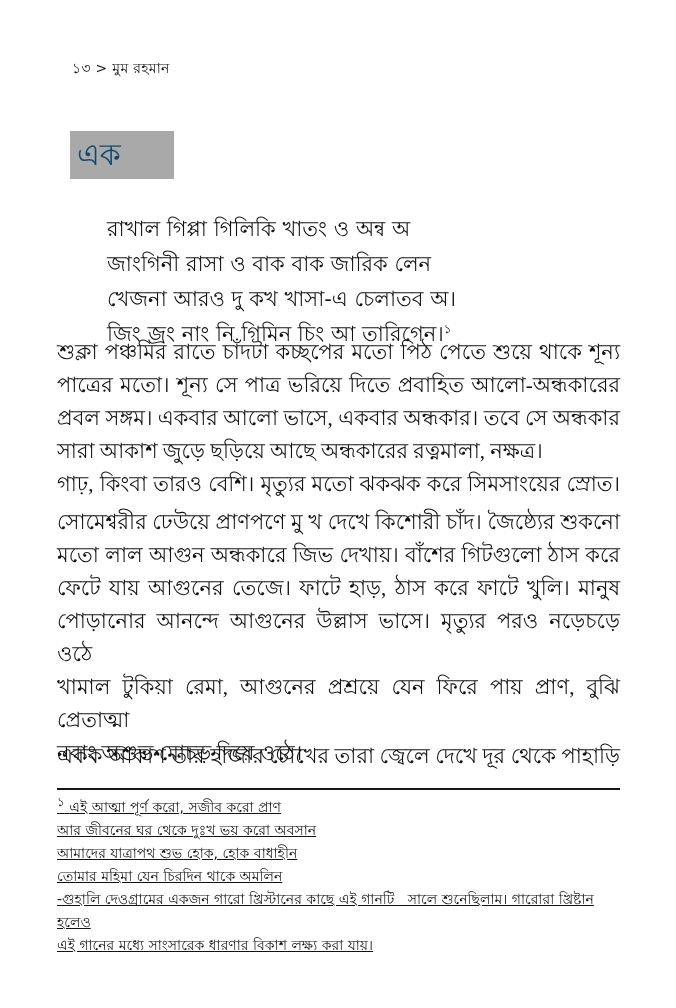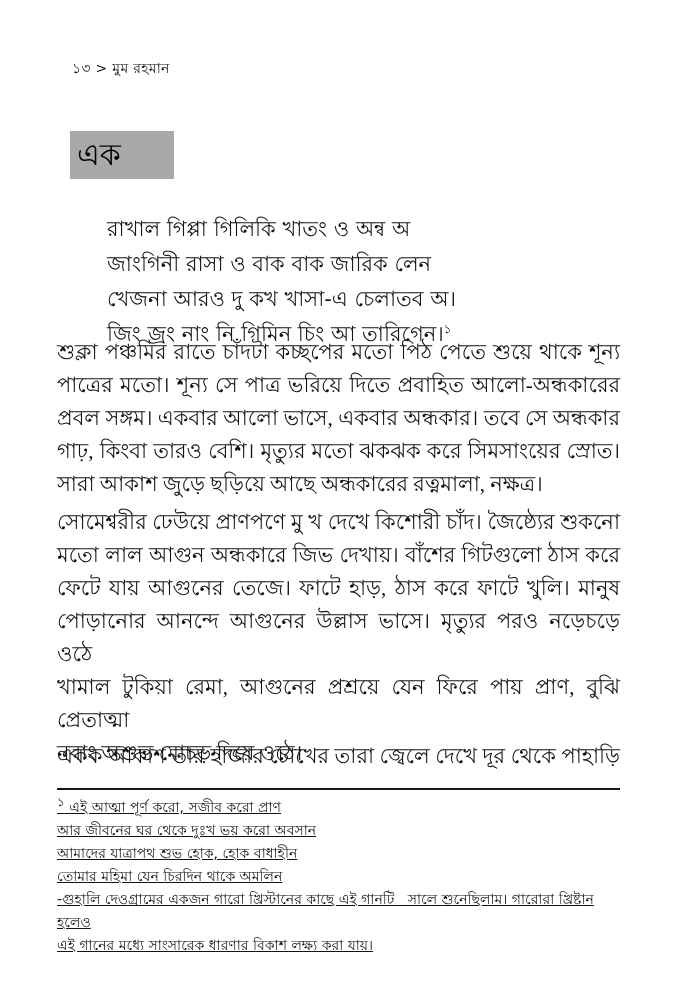--- a/index.html
+++ b/index.html
@@ -22,21 +22,21 @@
   .chapter-box {
     position: absolute;
     left: 70px;
     top: 131px;
     width: 104px;
     height: 48px;
     background: #a9a9a9;
   }
   .chapter-box .chapter-label {
     display: block;
-    color: #000000;
+    color: #0c4a6e;
     font-size: 30px;
     line-height: 48px;
     padding-left: 7px;
   }
   .poem {
     position: absolute;
     left: 107px;
     top: 192px;
     font-size: 21px;
     line-height: 35px;
@@ -97,22 +97,22 @@
     <div class="poem-line">রাখাল গিপ্পা গিলিকি খাতং ও অন্ব অ</div>
     <div class="poem-line">জাংগিনী রাসা ও বাক বাক জারিক লেন</div>
     <div class="poem-line">খেজনা আরও দু কখ খাসা-এ চেলাতব অ।</div>
     <div class="poem-line"><span>জিং জ্রং নাং নি গিমিন চিং আ তারিগেন।</span><sup>১</sup></div>
   </div>
 
   <div class="para p1">
     <div class="jline">শুক্লা পঞ্চমির রাতে চাঁদটা কচ্ছপের মতো পিঠ পেতে শুয়ে থাকে শূন্য</div>
     <div class="jline">পাত্রের মতো। শূন্য সে পাত্র ভরিয়ে দিতে প্রবাহিত আলো-অন্ধকারের</div>
     <div class="jline">প্রবল সঙ্গম। একবার আলো ভাসে, একবার অন্ধকার। তবে সে অন্ধকার</div>
+    <div class="jline last">সারা আকাশ জুড়ে ছড়িয়ে আছে অন্ধকারের রত্নমালা, নক্ষত্র।</div>
     <div class="jline">গাঢ়, কিংবা তারও বেশি। মৃত্যুর মতো ঝকঝক করে সিমসাংয়ের স্রোত।</div>
-    <div class="jline last">সারা আকাশ জুড়ে ছড়িয়ে আছে অন্ধকারের রত্নমালা, নক্ষত্র।</div>
   </div>
 
   <div class="para p2">
     <div class="jline">সোমেশ্বরীর ঢেউয়ে প্রাণপণে মু খ দেখে কিশোরী চাঁদ। জৈষ্ঠ্যের শুকনো</div>
     <div class="jline">মতো লাল আগুন অন্ধকারে জিভ দেখায়। বাঁশের গিটগুলো ঠাস করে</div>
     <div class="jline">ফেটে যায় আগুনের তেজে। ফাটে হাড়, ঠাস করে ফাটে খুলি। মানুষ</div>
     <div class="jline">পোড়ানোর আনন্দে আগুনের উল্লাস ভাসে। মৃত্যুর পরও নড়েচড়ে ওঠে</div>
     <div class="jline">খামাল টুকিয়া রেমা, আগুনের প্রশ্রয়ে যেন ফিরে পায় প্রাণ, বুঝি প্রেতাত্মা</div>
     <div class="jline last">নবাং অশুভ মোচড় দিয়ে ওঠে।</div>
   </div>

